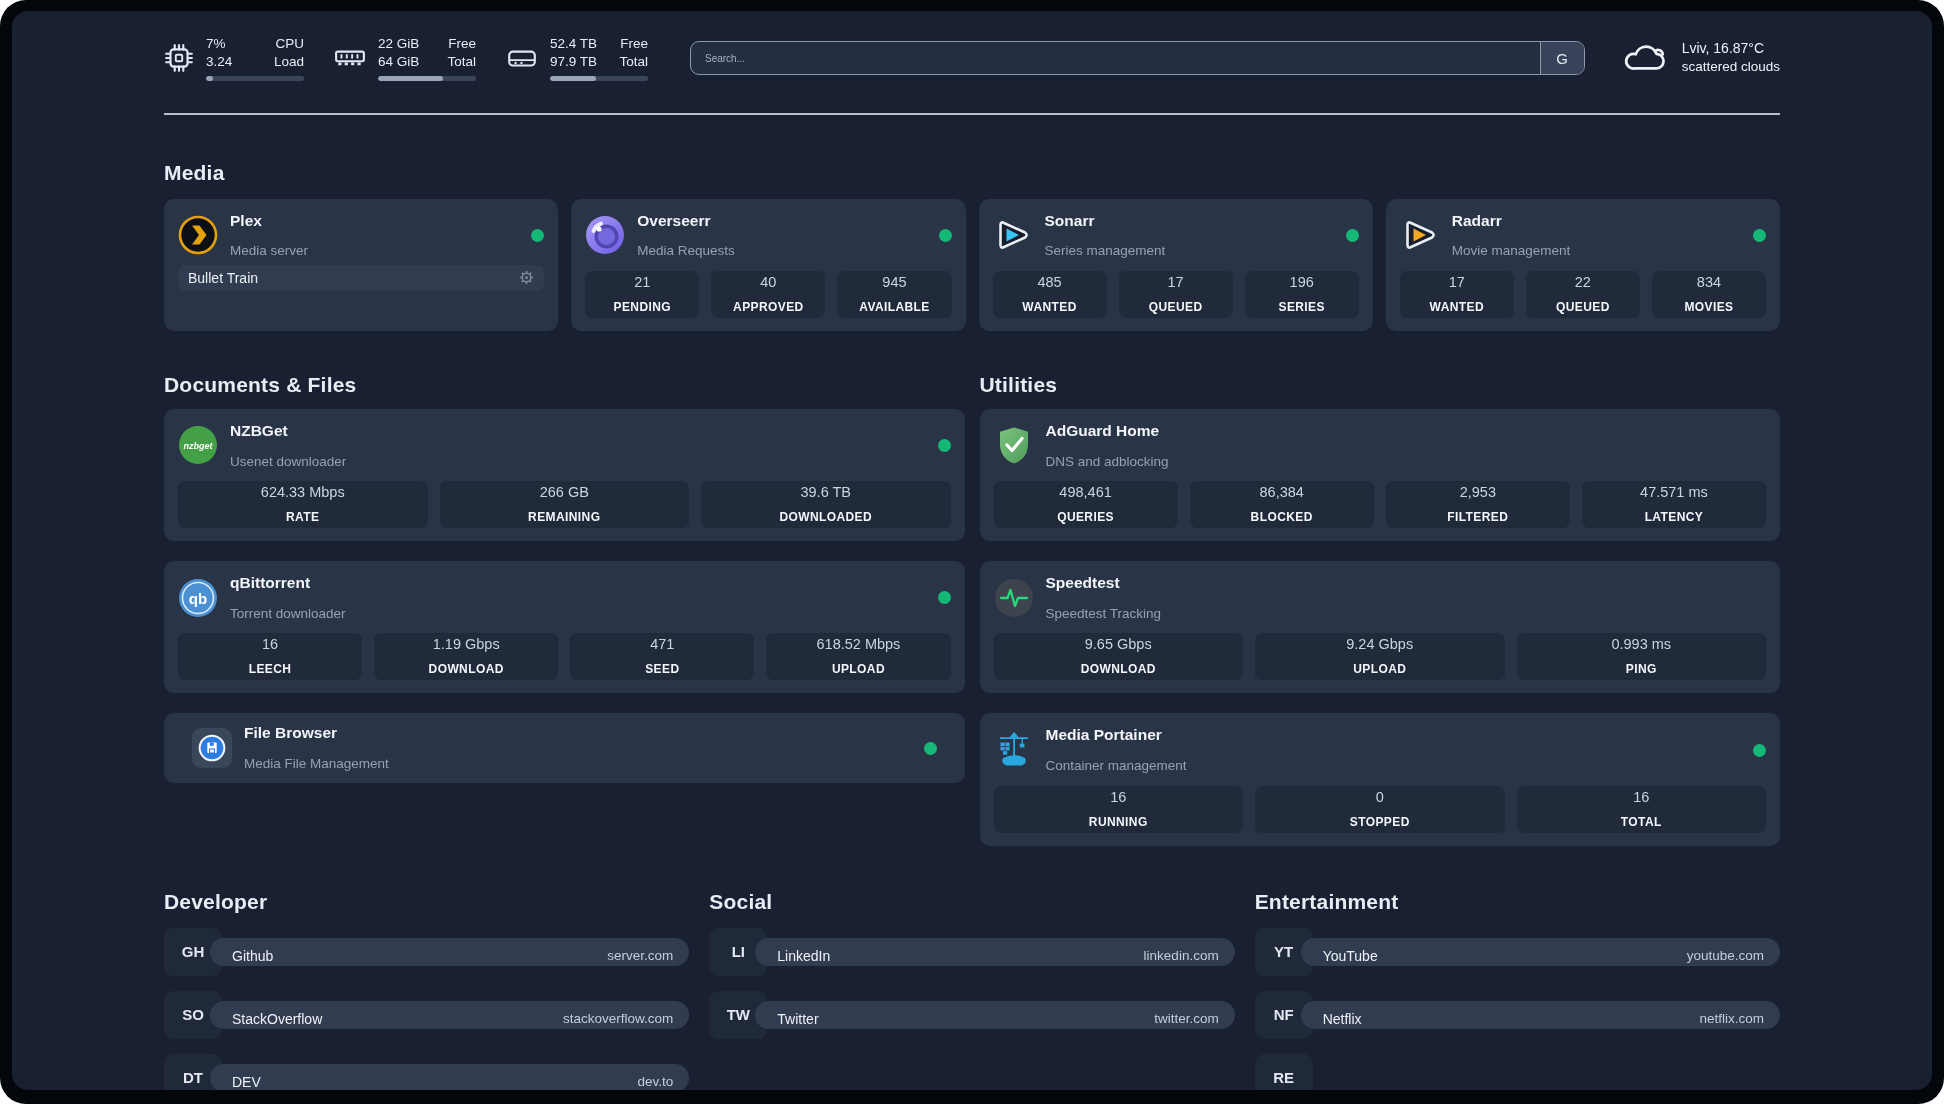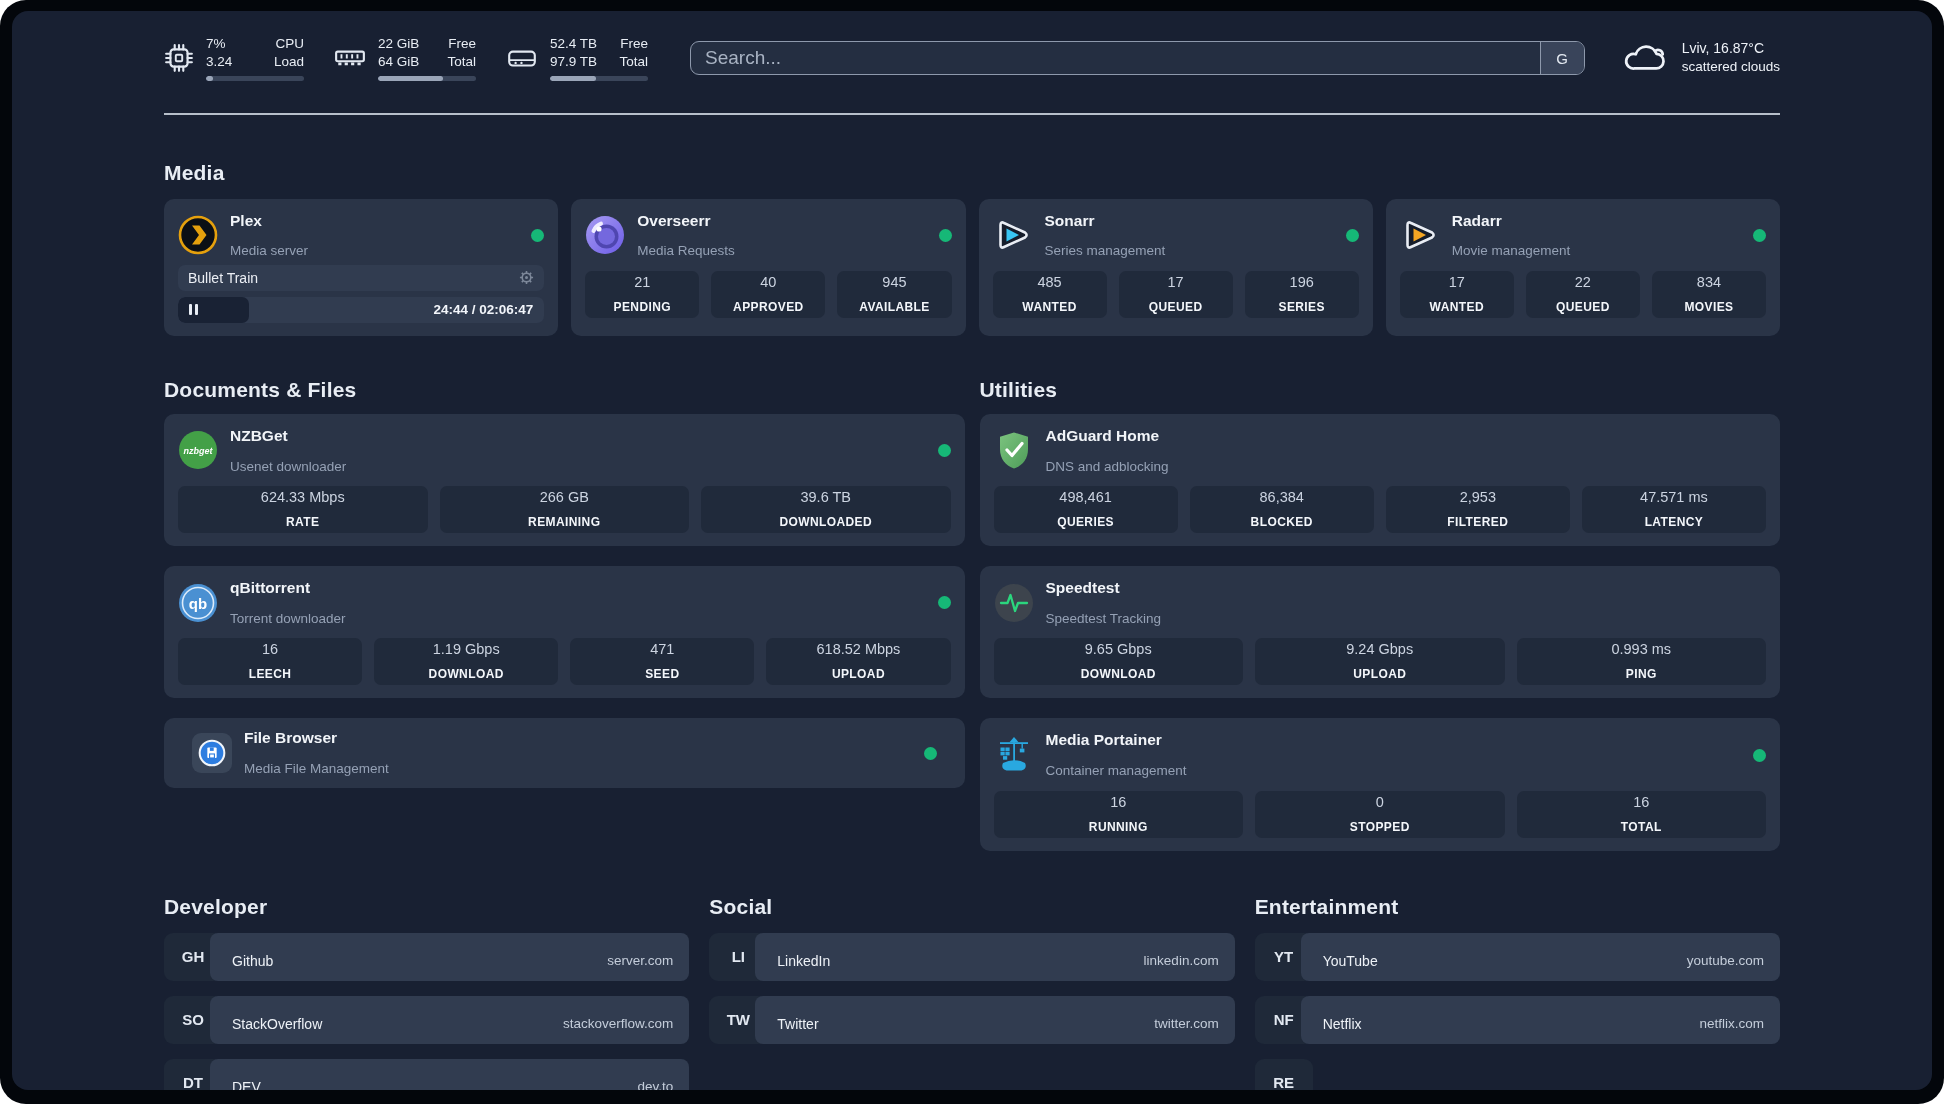--- a/index.html
+++ b/index.html
@@ -14,21 +14,21 @@
   .metrics { display:flex; gap:30px; align-items:center; }
   .metric { display:flex; gap:12px; align-items:center; }
   .metric svg { flex:none; }
   .metric-body { display:flex; flex-direction:column; min-width:98px; }
   .metric-row { display:flex; justify-content:space-between; gap:18px; font-size:13.5px; font-weight:500; color:#e8edf4; line-height:1.3; }
   .metric-bar { margin-top:5px; height:5px; border-radius:3px; background:#3a455a; overflow:hidden; }
   .metric-fill { height:100%; border-radius:3px; background:#9aa5b8; }
 
   .searchwrap { flex:1; margin:0 38px 0 42px; }
   .searchbar { display:flex; align-items:stretch; height:34px; border:1px solid #8e99ac; border-radius:9px; background:#242e41; overflow:hidden; }
-  .searchbar input { flex:1; background:transparent; border:none; outline:none; color:#e4eaf2; font-size:19px; padding:8px 14px; font-family:"Liberation Sans", sans-serif; }
+  .searchbar input { flex:1; background:transparent; border:none; outline:none; color:#e4eaf2; font-size:10px; padding:8px 14px; font-family:"Liberation Sans", sans-serif; }
   .searchbar input::placeholder { color:#a9b3c3; }
   .engine-btn { width:44px; border:none; border-left:1px solid #8e99ac; background:#39445a; color:#e4eaf2; font-size:15px; font-weight:500; cursor:pointer; font-family:"Liberation Sans", sans-serif; }
 
   .weather { display:flex; align-items:center; gap:13px; }
   .weather-text { font-size:14px; line-height:1.4; color:#eef2f8; }
   .weather-text .cond { font-size:13.5px; }
 
   .divider { height:1.5px; background:rgba(224,231,240,0.8); margin-top:30px; }
 
   
@@ -66,21 +66,21 @@
   .progress-row { margin-top:6px; height:26px; border-radius:7px; background:#313c50; position:relative; display:flex; align-items:center; overflow:hidden; }
   .elapsed { position:absolute; left:0; top:0; bottom:0; background:#192234; border-radius:7px; }
   .pause { position:relative; z-index:1; display:flex; gap:3px; margin-left:11px; cursor:pointer; }
   .pause i { display:block; width:3px; height:11px; background:#e9eef5; border-radius:1px; }
   .time { position:relative; z-index:1; margin-left:auto; padding-right:11px; font-size:13.5px; font-weight:700; color:#f2f5fa; }
 
   
   .links-grid { display:grid; grid-template-columns:repeat(3,1fr); gap:0 20px; align-items:start; }
   .link-row { display:flex; align-items:center; margin-bottom:15px; cursor:pointer; }
   .link-abbr { width:58px; height:48px; background:#1f2939; border-radius:9px; display:flex; align-items:center; justify-content:center; font-size:15px; font-weight:600; color:#e2e8f1; flex:none; }
-  .link-bar { flex:1; height:48px; background:#313c50; border-radius:8px; margin-left:-12px; display:flex; align-items:center; justify-content:space-between; padding:8px 16px 0 22px; }
+  .link-bar { flex:1; height:28px; background:#313c50; border-radius:16px; margin-left:-12px; display:flex; align-items:center; justify-content:space-between; padding:8px 16px 0 22px; }
   .link-name { font-size:14px; font-weight:500; color:#eef2f7; }
   .link-url { font-size:13.5px; color:#c4cdda; }
 </style>
 </head>
 <body>
 
 <div class="frame">
 <div class="app">
 <div class="content">
 
@@ -191,28 +191,20 @@
       </div>
       <div class="player-row">
         <span class="np-title">Bullet Train</span>
         <span class="gear">
           <svg width="15" height="15" viewBox="0 0 16 16" fill="none" stroke="#97a2b3" stroke-width="1.7">
             <circle cx="8" cy="8" r="4.6"></circle>
             <circle cx="8" cy="8" r="1.6" fill="#97a2b3" stroke="none"></circle>
             <path d="M8 1v2.2M8 12.8V15M1 8h2.2M12.8 8H15M3 3l1.6 1.6M11.4 11.4 13 13M13 3l-1.6 1.6M4.6 11.4 3 13"></path>
           </svg>
         </span>
-      </div>
-      <div class="progress-row">
-        <div class="elapsed" style="width: 19.5%;"></div>
-        <span class="pause">
-                <i></i>
-                <i></i>
-              </span>
-        <span class="time">24:44 / 02:06:47</span>
       </div>
     </div>
 
     <div class="card">
       <div class="card-head">
         <svg class="app-icon" viewBox="0 0 40 40">
           <defs>
                   <linearGradient id="ovg" x1="0" y1="0" x2="1" y2="1">
             <stop offset="0" stop-color="#a79bf2"></stop>
                     <stop offset="1" stop-color="#6c5ce7"></stop>

